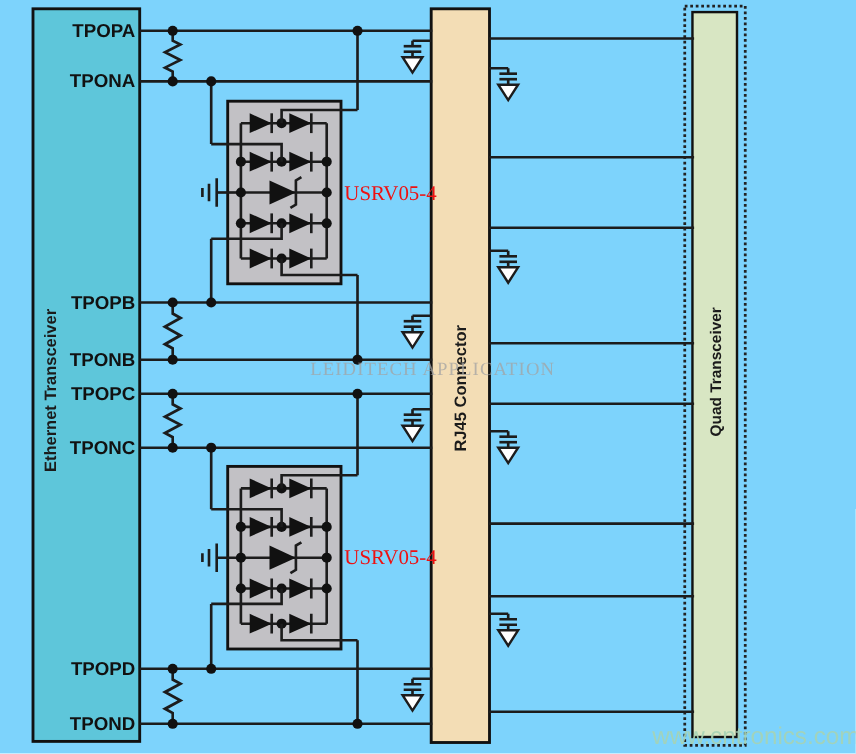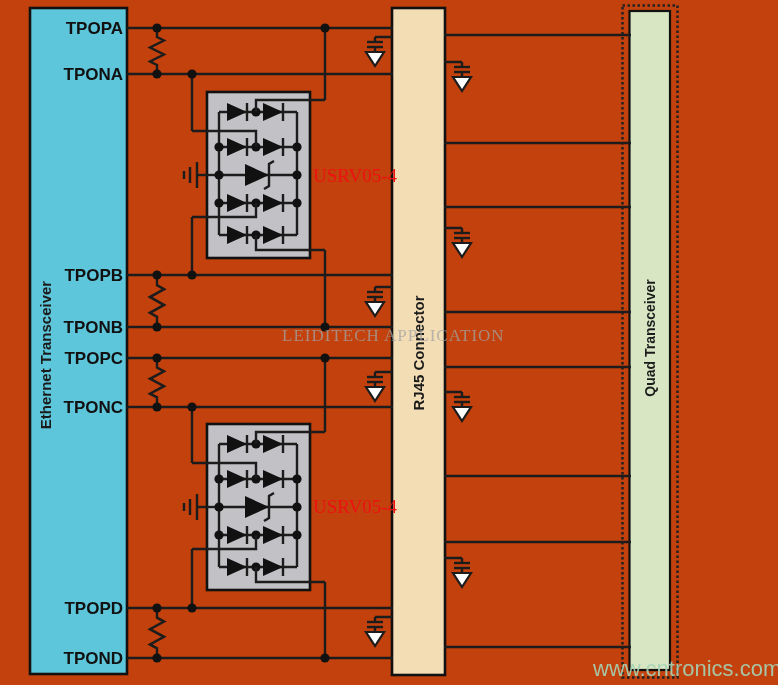--- a/index.html
+++ b/index.html
@@ -1,16 +1,16 @@
 <!DOCTYPE html>
 <html><head>
 <meta charset="utf-8">
 <style>
   html,body{margin:0;padding:0;background:#ffffff;}
-  .stage{position:relative;width:778px;height:685px;background:#c2410c;overflow:hidden;
+  .stage{position:relative;width:778px;height:685px;background:#7dd3fc;overflow:hidden;
          font-family:"Liberation Sans",sans-serif;}
   svg{display:block;}
   .wire{stroke:#1c1c1c;stroke-width:2.4;fill:none;}
   .border{stroke:#111111;stroke-width:2.6;}
   .pin{font:bold 17px "Liberation Sans",sans-serif;fill:#111111;}
   .vtitle{font:bold 15px "Liberation Sans",sans-serif;fill:#1b1b1b;}
   .vtitle-sm{font:bold 14px "Liberation Sans",sans-serif;fill:#1b1b1b;}
   .tvslabel{font:19px "Liberation Serif",serif;}
   .wm-center{font:17px "Liberation Serif",serif;letter-spacing:1px;opacity:0.75;}
   .wm-bottom{font:22px "Liberation Sans",sans-serif;opacity:0.9;}

